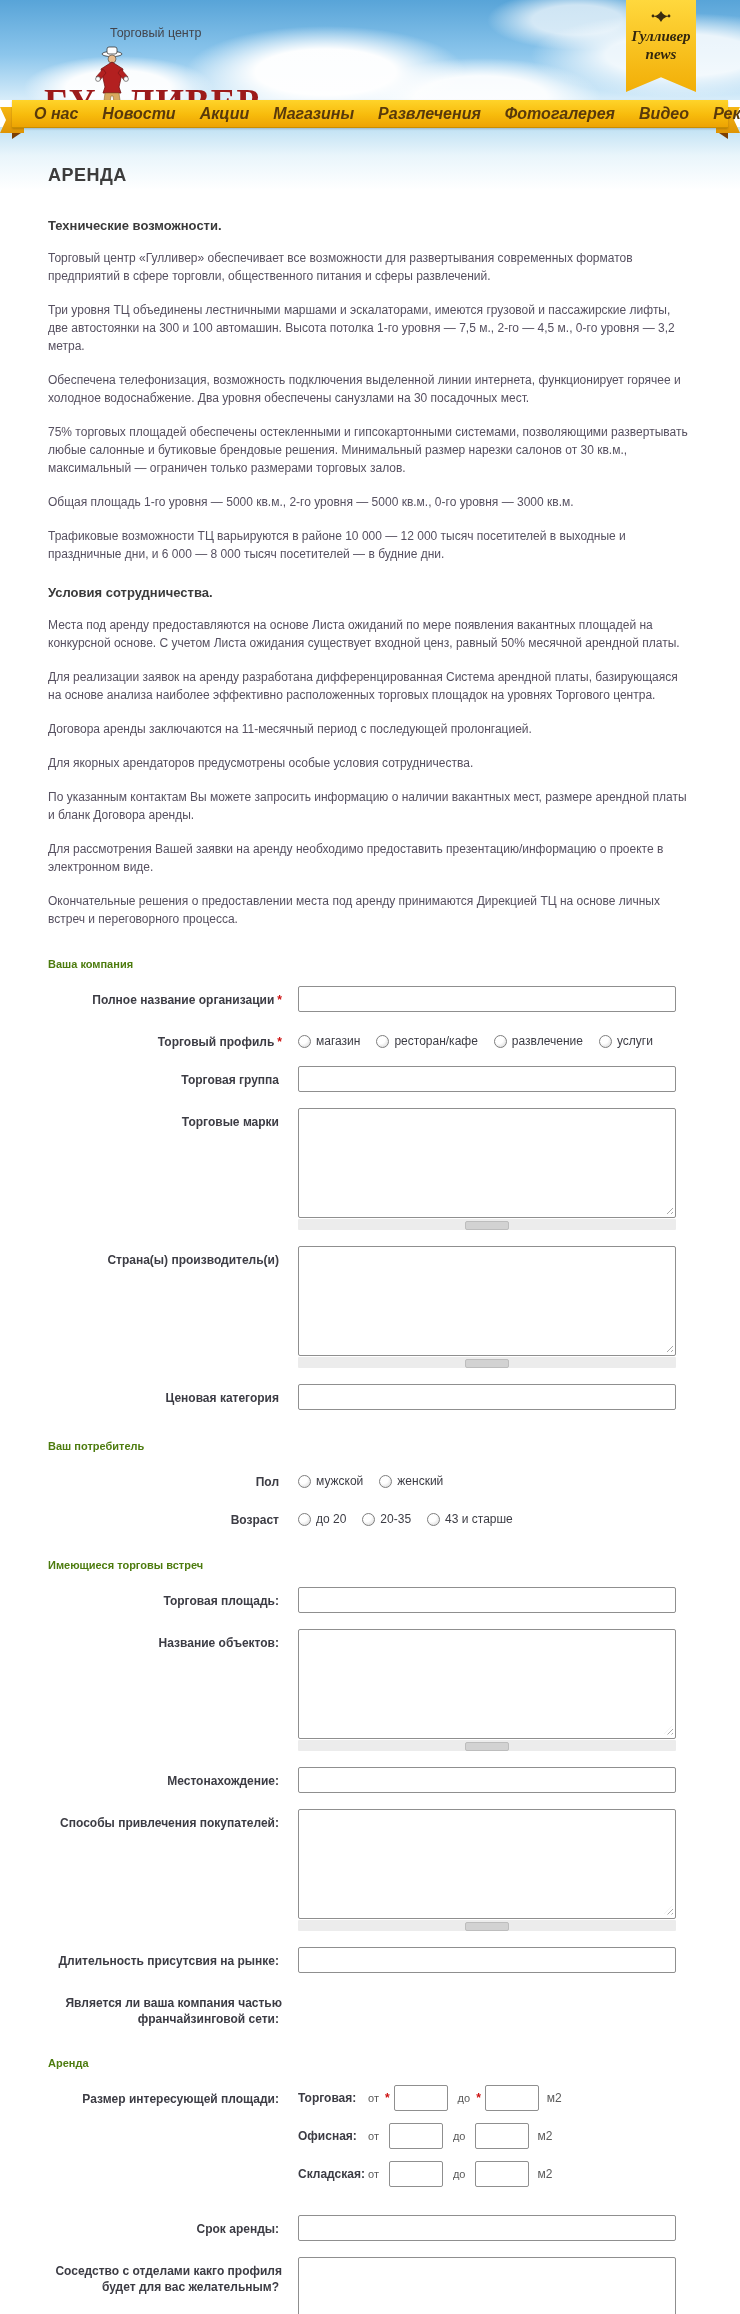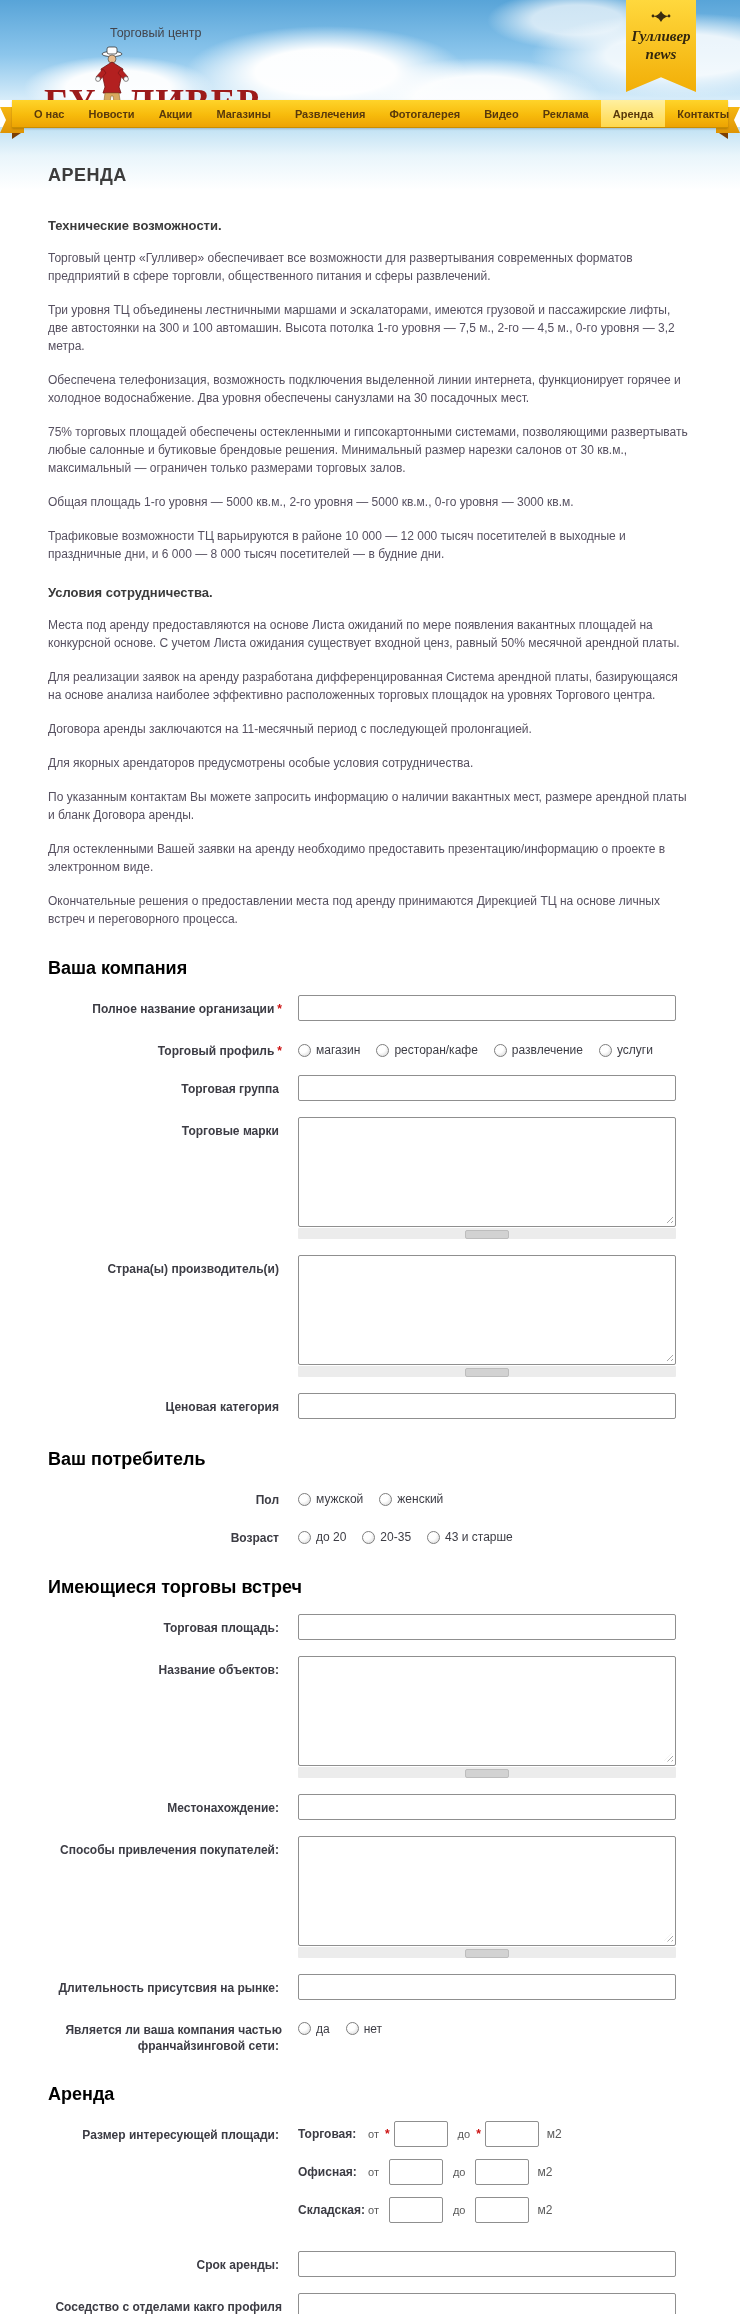--- a/index.html
+++ b/index.html
@@ -34,34 +34,34 @@
   .tail{position:absolute;top:7px;width:24px;height:26px;background:linear-gradient(#f6b713,#df9404);}
   .tail.left{left:0;clip-path:polygon(100% 0,100% 100%,0 100%,25% 50%,0 0);}
   .tail.right{right:0;clip-path:polygon(0 0,0 100%,100% 100%,75% 50%,100% 0);}
   .fold{position:absolute;top:33px;width:0;height:0;border-style:solid;}
   .fold.left{left:12px;border-width:6px 9px 0 0;border-color:#7c3f03 transparent transparent transparent;}
   .fold.right{right:12px;border-width:6px 0 0 9px;border-color:#7c3f03 transparent transparent transparent;}
   .nav-bar{position:absolute;left:12px;right:12px;top:0;height:27px;display:flex;
     justify-content:space-between;align-items:stretch;padding:0 10px;
     background:linear-gradient(180deg,#ffd42a 0%,#f7bb0c 55%,#eda303 100%);
     border-bottom:1px solid #c98e00;box-shadow:0 1px 2px rgba(0,0,0,.2);}
-  .nav-item{display:flex;align-items:center;padding:0 12px;font-size:11px;font-weight:bold;
-    color:#59390b;cursor:pointer;white-space:nowrap;}
+  .nav-item{display:flex;align-items:center;padding:0 12px;font-size:16px;font-weight:bold;
+    color:#59390b;cursor:pointer;white-space:nowrap;font-style:italic;}
   .nav-item.active{background:linear-gradient(180deg,#fff0a0,#ffd84d);}
 
   
   .subheader{background:linear-gradient(180deg,#bfe1f4 0%,#e9f5fb 45%,#ffffff 100%);
     padding:38px 48px 4px;margin-top:-7px;}
   .page-title{font-size:18px;font-weight:bold;color:#3c3c3c;letter-spacing:.5px;margin:0;}
   .content{padding:6px 48px 0;}
   .subhead{font-size:13px;font-weight:bold;color:#3a3a3a;margin:22px 0 4px;}
   .para{margin:16px 0;line-height:1.5;color:#565060;}
 
   
-  .section-title{font-size:18px;font-weight:bold;color:#000000;margin:30px 0 16px;}
+  .section-title{font-size:11px;font-weight:bold;color:#4d7c0f;margin:30px 0 16px;}
   .form-row{display:flex;align-items:flex-start;margin-bottom:16px;}
   .form-label{width:234px;padding-right:16px;flex:none;text-align:right;font-weight:bold;
     color:#3c3c44;padding-top:6px;line-height:1.35;}
   .req{color:#cc1111;margin-left:3px;font-weight:bold;}
   .control{width:378px;flex:none;}
   input.ti{width:100%;height:26px;border:1px solid #8f8f8f;border-radius:2px;
     box-sizing:border-box;font:12px "Liberation Sans",sans-serif;padding:0 6px;background:#fff;}
   .ta-wrap{position:relative;}
   textarea.ta{display:block;width:100%;height:110px;border:1px solid #8f8f8f;border-radius:2px;
     box-sizing:border-box;resize:none;font:12px "Liberation Sans",sans-serif;padding:4px 6px;background:#fff;}
@@ -155,21 +155,21 @@
         <p class="para">Обеспечена телефонизация, возможность подключения выделенной линии интернета, функционирует горячее и холодное водоснабжение. Два уровня обеспечены санузлами на 30 посадочных мест.</p>
         <p class="para">75% торговых площадей обеспечены остекленными и гипсокартонными системами, позволяющими развертывать любые салонные и бутиковые брендовые решения. Минимальный размер нарезки салонов от 30 кв.м., максимальный — ограничен только размерами торговых залов.</p>
         <p class="para">Общая площадь 1-го уровня — 5000 кв.м., 2-го уровня — 5000 кв.м., 0-го уровня — 3000 кв.м.</p>
         <p class="para">Трафиковые возможности ТЦ варьируются в районе 10 000 — 12 000 тысяч посетителей в выходные и праздничные дни, и 6 000 — 8 000 тысяч посетителей — в будние дни.</p>
         <div class="subhead">Условия сотрудничества.</div>
         <p class="para">Места под аренду предоставляются на основе Листа ожиданий по мере появления вакантных площадей на конкурсной основе. С учетом Листа ожидания существует входной ценз, равный 50% месячной арендной платы.</p>
         <p class="para">Для реализации заявок на аренду разработана дифференцированная Система арендной платы, базирующаяся на основе анализа наиболее эффективно расположенных торговых площадок на уровнях Торгового центра.</p>
         <p class="para">Договора аренды заключаются на 11-месячный период с последующей пролонгацией.</p>
         <p class="para">Для якорных арендаторов предусмотрены особые условия сотрудничества.</p>
         <p class="para">По указанным контактам Вы можете запросить информацию о наличии вакантных мест, размере арендной платы и бланк Договора аренды.</p>
-        <p class="para">Для остекленными Вашей заявки на аренду необходимо предоставить презентацию/информацию о проекте в электронном виде.</p>
+        <p class="para">Для рассмотрения Вашей заявки на аренду необходимо предоставить презентацию/информацию о проекте в электронном виде.</p>
         <p class="para">Окончательные решения о предоставлении места под аренду принимаются Дирекцией ТЦ на основе личных встреч и переговорного процесса.</p>
       </div>
     <div id="form-area">
         <div class="section-title">Ваша компания</div>
         <div class="form-row">
           <div class="form-label"><span>Полное название организации</span><span class="req">*</span></div>
           <div class="control"><input class="ti" type="text" style=""></div>
         </div>
         <div class="form-row">
           <div class="form-label"><span>Торговый профиль</span><span class="req">*</span></div>
@@ -293,32 +293,20 @@
               </div>
             </div>
           </div>
         </div>
         <div class="form-row">
           <div class="form-label"><span>Длительность присутсвия на рынке:</span><span class="req"></span></div>
           <div class="control"><input class="ti" type="text" style=""></div>
         </div>
         <div class="form-row">
           <div class="form-label"><span>Является ли ваша компания частью франчайзинговой сети:</span><span class="req"></span></div>
-          <div class="control">
-            <div class="radio-group">
-              <label class="radio">
-                <span class="rb"></span>
-                <span class="rt">да</span>
-              </label>
-              <label class="radio">
-                <span class="rb"></span>
-                <span class="rt">нет</span>
-              </label>
-            </div>
-          </div>
         </div>
         <div class="section-title">Аренда</div>
         <div class="form-row">
           <div class="form-label"><span>Размер интересующей площади:</span><span class="req"></span></div>
           <div class="control">
             <div class="size-row">
               <span class="size-name">Торговая:</span>
               <span class="mini-lbl">от</span>
               <span class="req">*</span>
               <input class="mini" type="text" style="">

